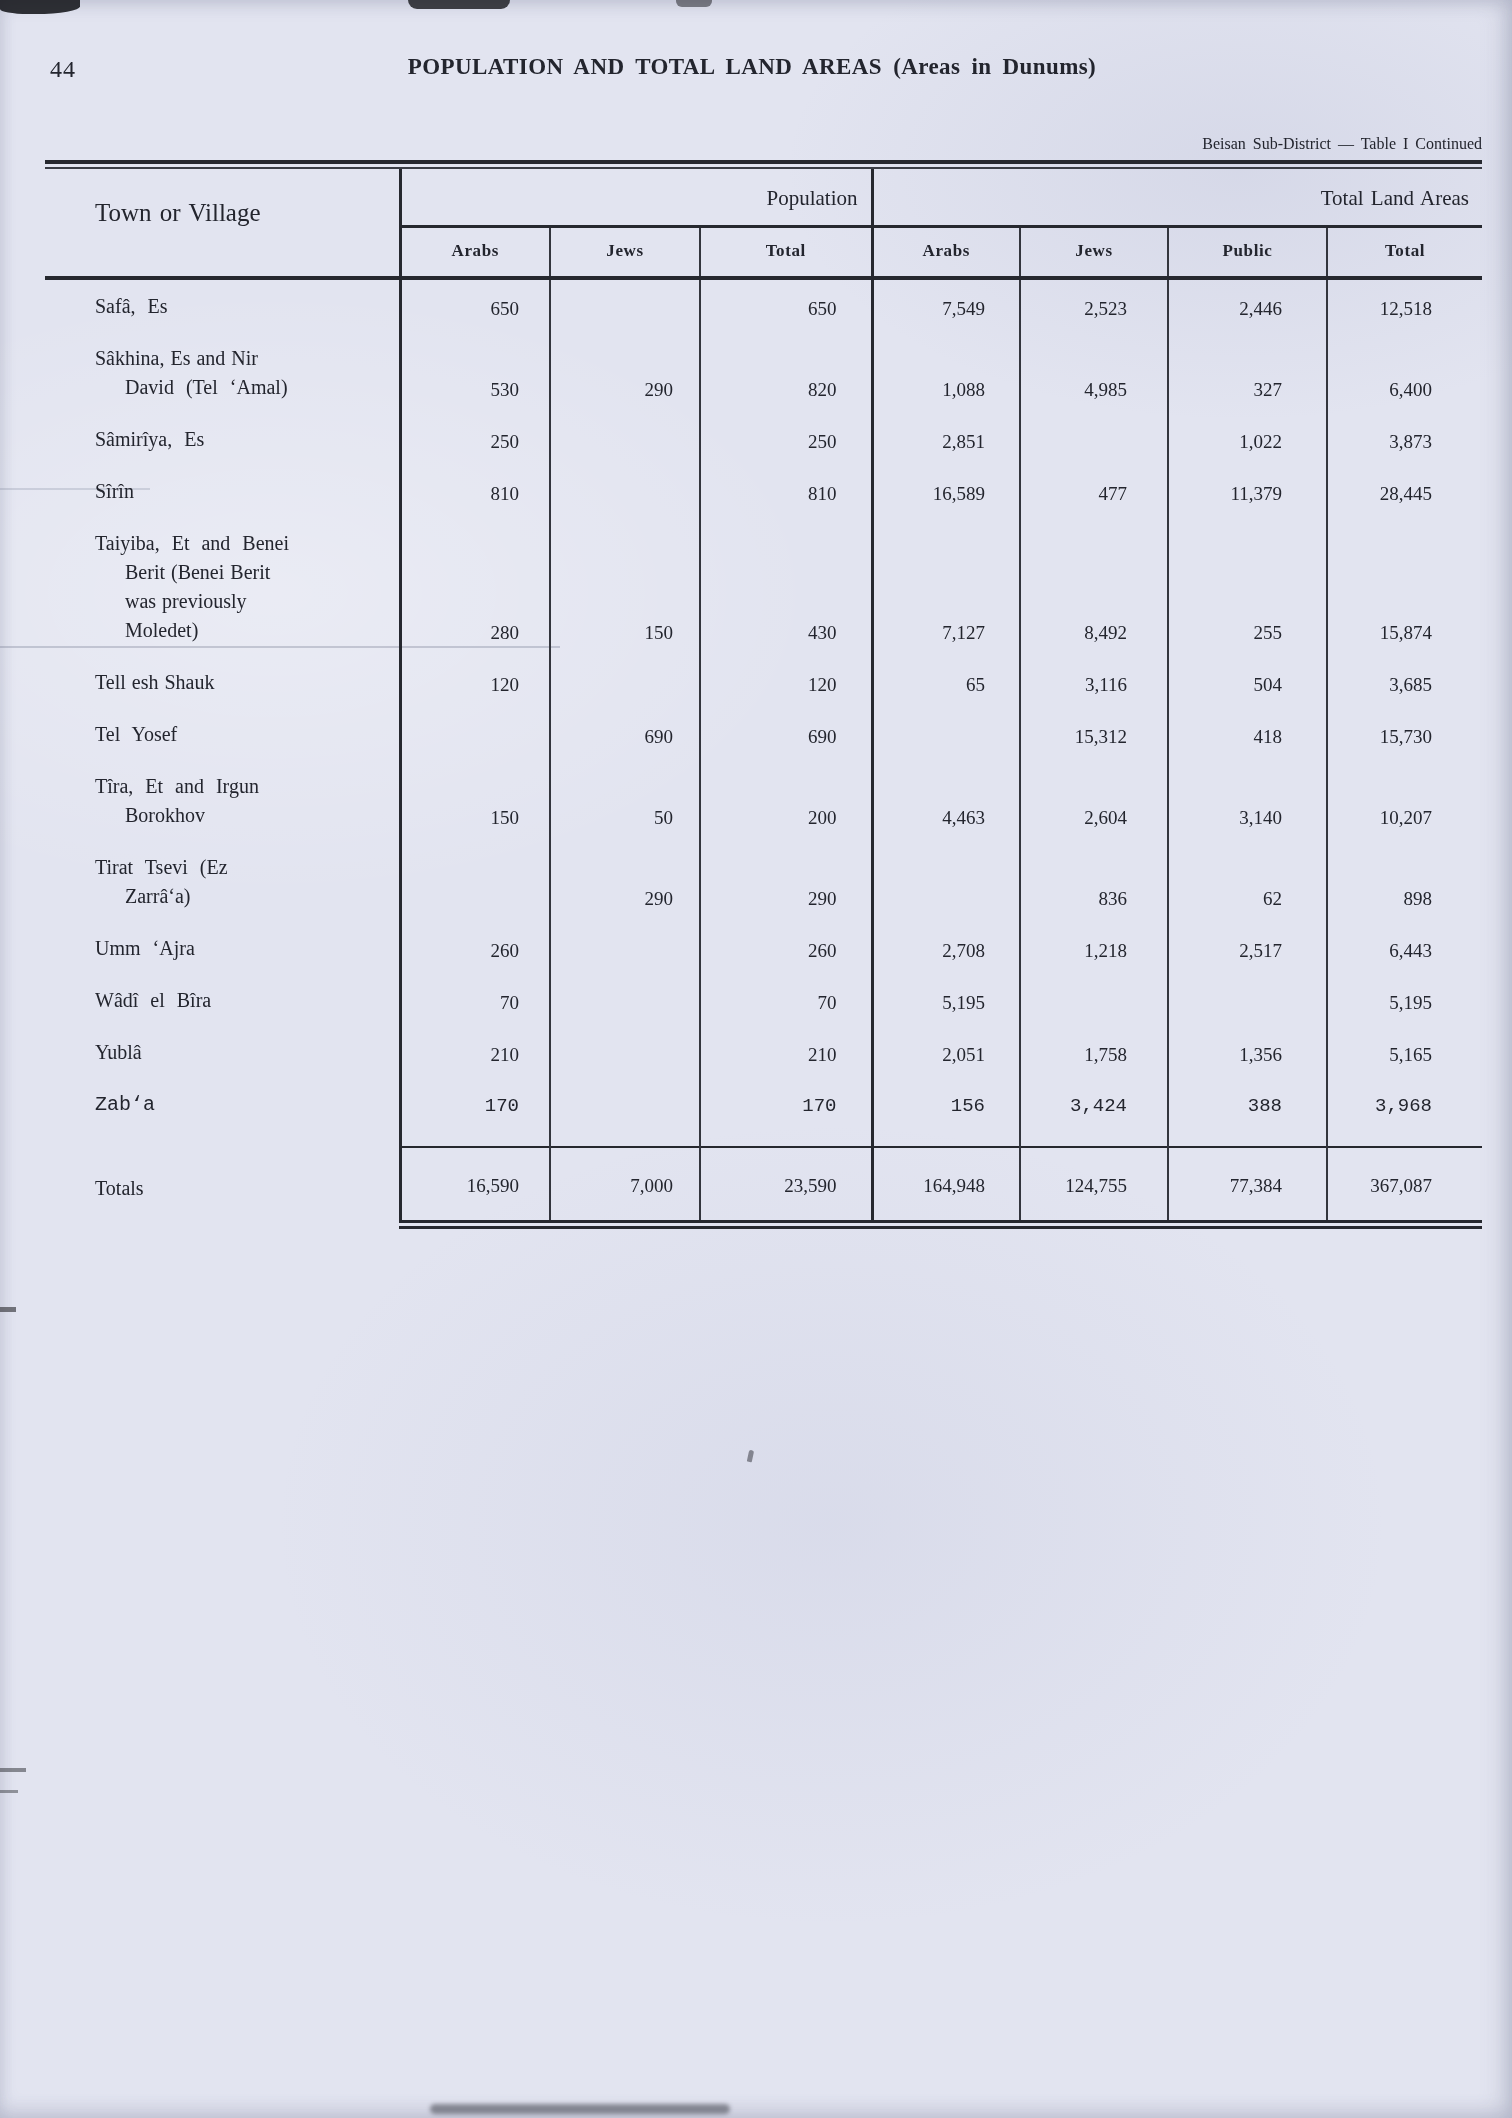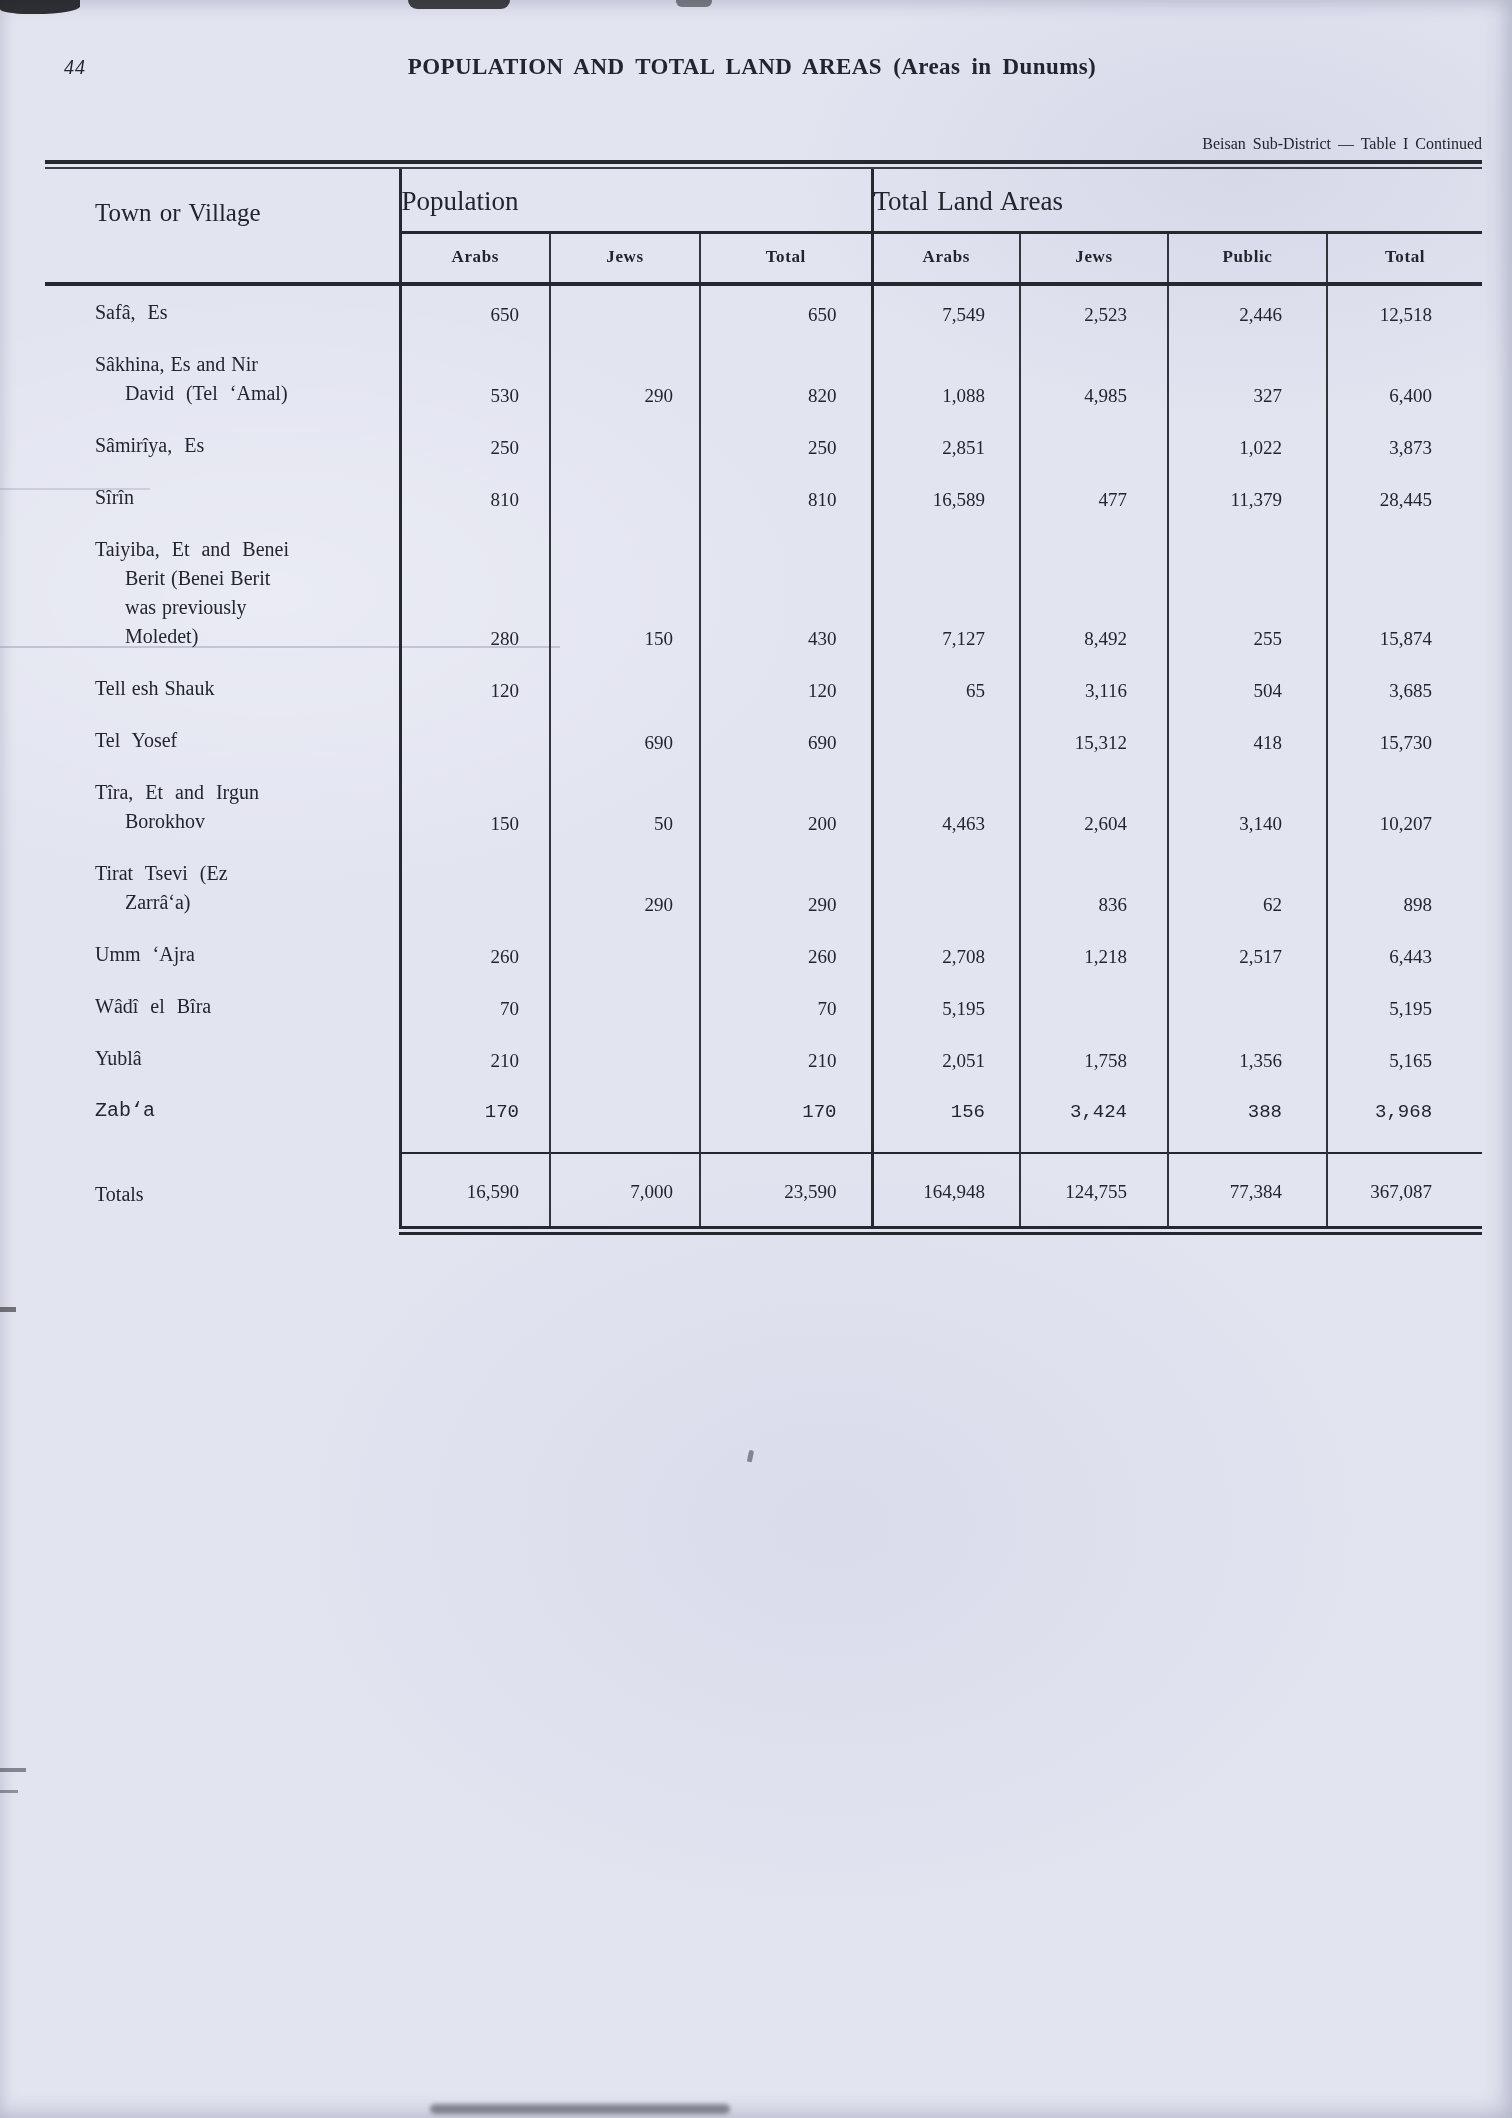--- a/index.html
+++ b/index.html
@@ -9,39 +9,39 @@
     background:
       radial-gradient(ellipse 900px 500px at 18% 28%, rgba(255,255,255,0.28), transparent 62%),
       radial-gradient(ellipse 760px 420px at 82% 8%, rgba(150,156,190,0.16), transparent 60%),
       radial-gradient(ellipse 900px 650px at 55% 72%, rgba(162,168,200,0.14), transparent 62%),
       #e2e4f0;
     box-shadow: inset -10px 0 22px rgba(88,94,124,.18), inset 0 -8px 18px rgba(88,94,124,.14), inset 0 6px 14px rgba(88,94,124,.10);
     color:#23252e;
     font-family:"Liberation Serif","DejaVu Serif",serif;
     overflow:hidden;
   }
-  .page-number{position:absolute;left:64px;top:56px;font-size:20px;letter-spacing:1px;font-style:italic;}
+  .page-number{position:absolute;left:50px;top:56px;font-size:24px;letter-spacing:1px;}
   .page-title{position:absolute;left:0;right:8px;top:54px;text-align:center;font-weight:bold;font-size:23px;letter-spacing:.4px;word-spacing:5px;}
   .page-subtitle{position:absolute;right:30px;top:135px;font-size:16px;word-spacing:3px;font-family:Liberation Serif, serif;}
 
   .table-wrap{position:absolute;left:45px;top:160px;width:1437px;z-index:2;}
   .top-rule{border-top:4px solid #26282f;border-bottom:2px solid #3a3d46;height:3px;}
 
   table{border-collapse:collapse;table-layout:fixed;width:1437px;}
   th,td{font-weight:normal;vertical-align:bottom;}
 
   
   .c1{border-right:3px solid #26282f;}
   .c2{border-left:3px solid #26282f;}
   .c3,.c4,.c6,.c7,.c8{border-left:2px solid #33353d;}
   .c5{border-left:3px solid #26282f;}
 
   
   th.town-head{text-align:left;padding:30px 0 0 50px;font-size:25px;vertical-align:top;word-spacing:2px;}
-  th.group{font-size:27px;text-align:left;padding:17px 0 14px;border-bottom:3px solid #26282f;word-spacing:2px;}
+  th.group{font-size:21px;text-align:right;padding:17px 13px 14px;border-bottom:3px solid #26282f;word-spacing:2px;}
   th.sub{font-size:17px;text-align:center;padding:13px 0 15px;letter-spacing:.6px;font-weight:bold;}
   thead tr.sub-row th, th.town-head{border-bottom:4px solid #26282f;}
 
   
   td{padding:12px 0 11px;font-size:19px;line-height:24px;}
   td.name{padding-left:50px;white-space:pre-wrap;font-size:20px;line-height:29px;text-align:left;word-spacing:1px;}
   td.num{text-align:right;}
   td.c2{padding-right:30px;}
   td.c3{padding-right:26px;}
   td.c4{padding-right:34px;}

